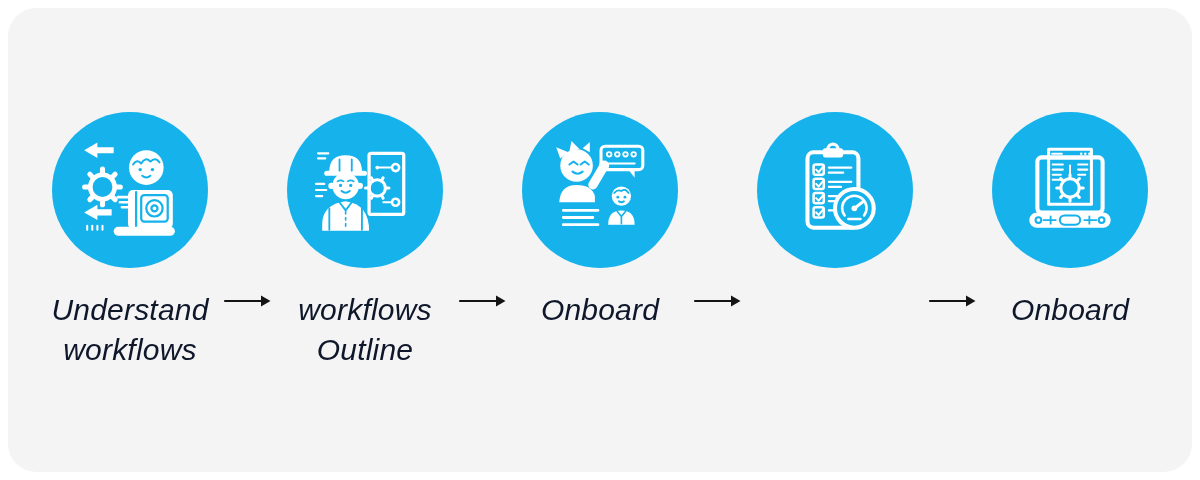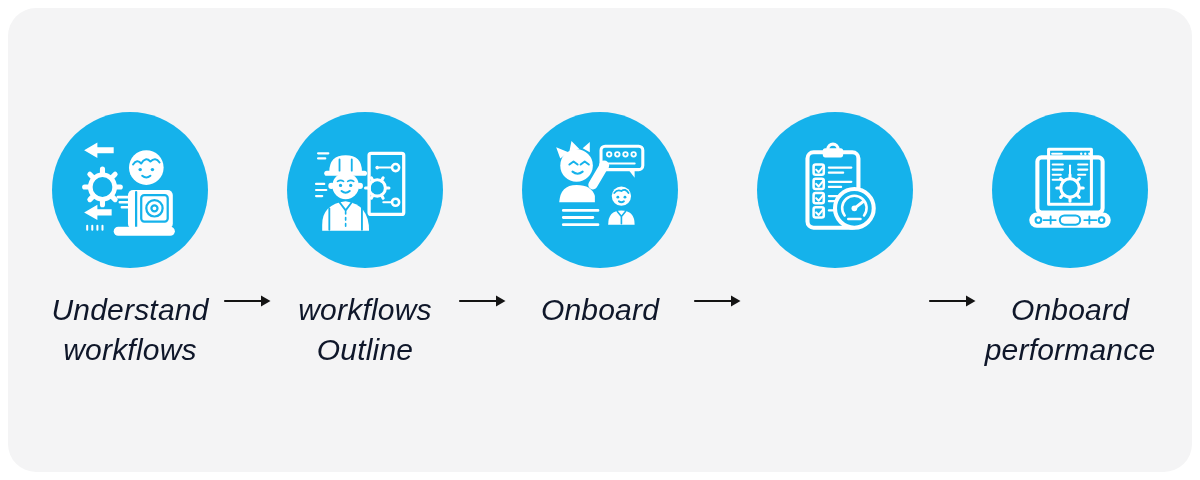--- a/index.html
+++ b/index.html
@@ -223,18 +223,17 @@
             <circle cx="21" cy="81.5" r="2.8" stroke="#15b2eb" stroke-width="2"></circle>
             <path stroke="#15b2eb" stroke-width="1.8" d="M26 81.5 H38 M33 78 V85"></path>
             <rect x="42" y="77" width="20" height="9" rx="4.5" stroke="#15b2eb" stroke-width="2"></rect>
             <path stroke="#15b2eb" stroke-width="1.8" d="M66 81.5 H78 M71 78 V85"></path>
             <circle cx="83" cy="81.5" r="2.8" stroke="#15b2eb" stroke-width="2"></circle>
           </g>
         </svg>
       </div>
       <div class="label">
         <div>Onboard</div>
-        <div>performance</div>
       </div>
     </div>
 
   </div>
 </div>
 
 </body></html>

